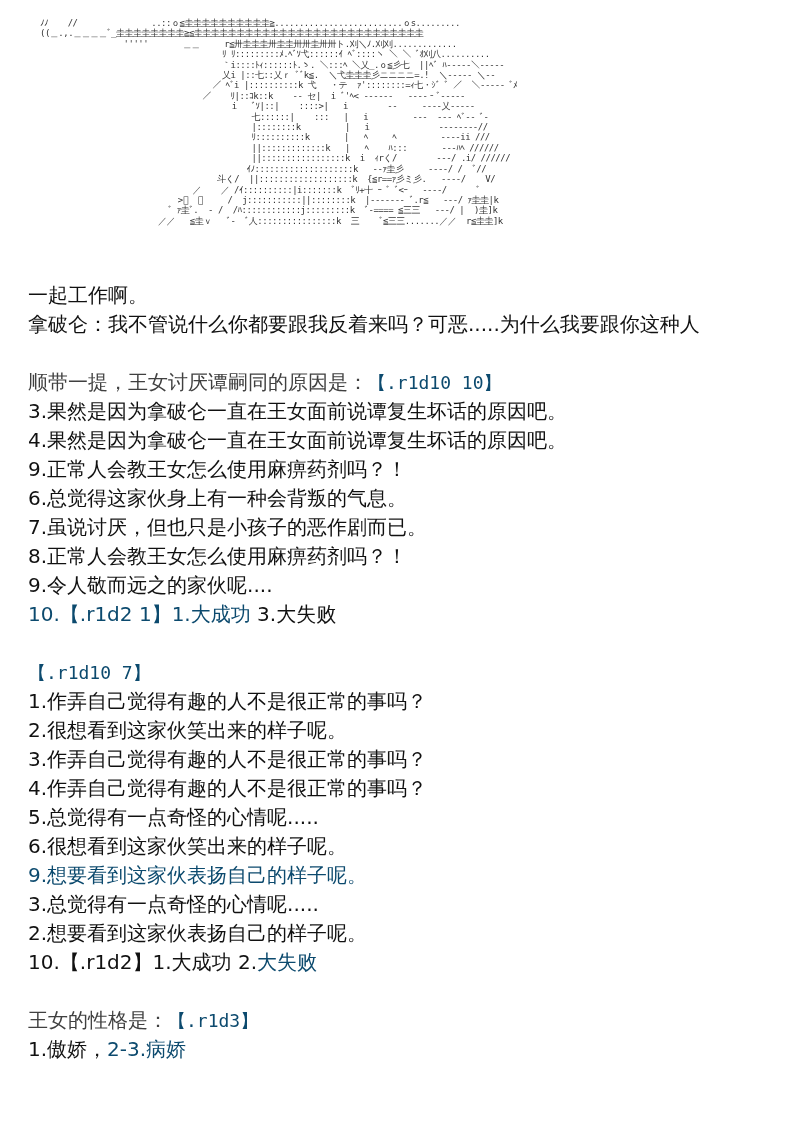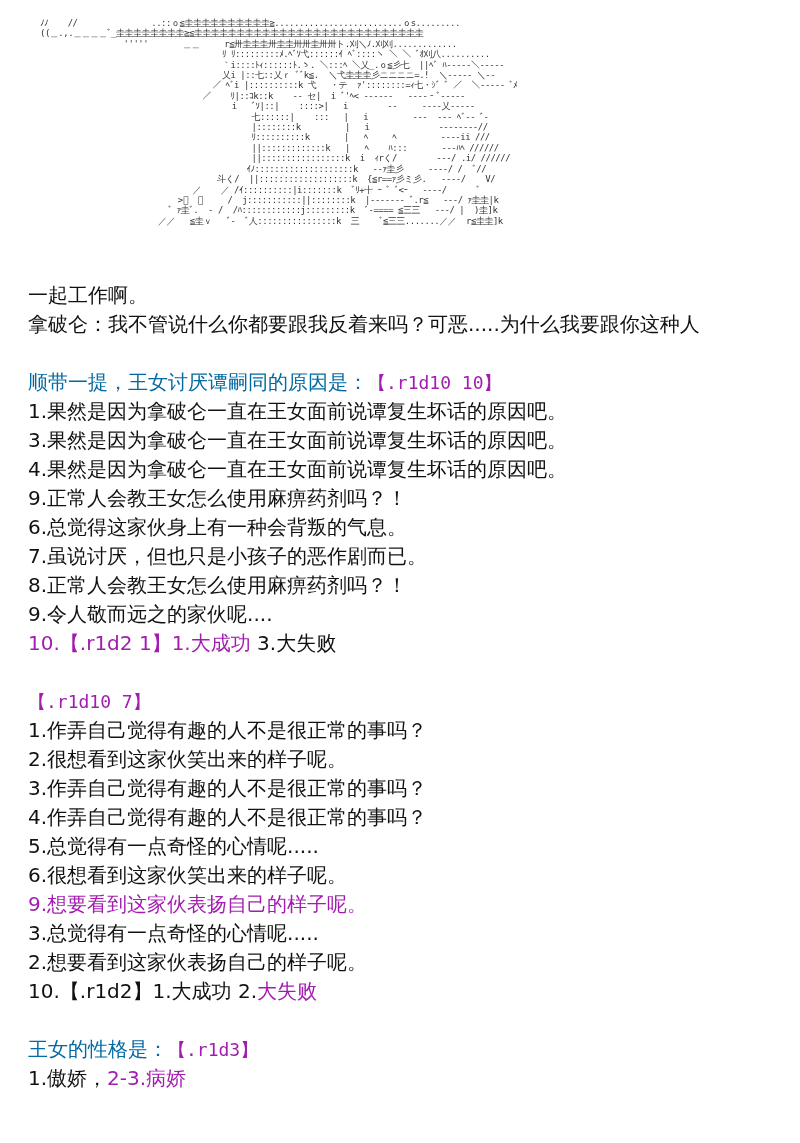--- a/index.html
+++ b/index.html
@@ -4,22 +4,22 @@
 <style>
   html, body { margin: 0; padding: 0; background: #ffffff; }
   body { width: 800px; height: 1143px; overflow: hidden; position: relative;
          font-family: "DejaVu Sans", "Liberation Sans", sans-serif; color: #111; }
   .art { position: absolute; left: 28px; top: 6px; width: 560px; height: 272px; }
   .art pre { margin: 12px; font-family: "DejaVu Sans Mono", "Liberation Mono", monospace;
              font-size: 9px; line-height: 10.4px; color: #333; white-space: pre; letter-spacing: -0.5px; }
   .text { position: absolute; left: 28px; top: 281px; width: 770px; }
   .line { font-size: 20px; line-height: 29px; height: 29px; white-space: nowrap; }
   .blank { height: 29px; }
-  .green { color: #0369a1; }
-  .red { color: #a21caf; }
+  .green { color: #404040; }
+  .red { color: #0c4a6e; }
   .mono { font-family: "DejaVu Sans Mono", "Liberation Mono", monospace; font-size: 18px; }
 </style>
 </head>
 <body>
 
 <div class="art">
   <pre id="art-pre">ﾉﾉ    //               ..::ｏ≦圭圭圭圭圭圭圭圭圭圭≧..........................ｏs.........
 ((＿.,.＿＿＿＿ﾞ_圭圭圭圭圭圭圭圭≧≦圭圭圭圭圭圭圭圭圭圭圭圭圭圭圭圭圭圭圭圭圭圭圭圭圭圭圭
                  '''''       ＿＿     r≦卅圭圭圭卅圭圭卅卅圭卅卅ト.刈＼ﾉ.刈刈.............
                                      ﾘ ﾘ:::::::::ﾒ.ﾍﾞｿ弋::::::ｲ ﾍﾞ::::ヽ ＼ ＼ ﾞｵ刈八..........
@@ -42,21 +42,20 @@
 </div>
 
 <div class="text">
   <div class="line">一起工作啊。</div>
   <div class="line">拿破仑：我不管说什么你都要跟我反着来吗？可恶.....为什么我要跟你这种人</div>
   <div class="blank"></div>
 
   <div class="line">
     <span class="green">顺带一提，王女讨厌谭嗣同的原因是：</span><span class="red mono">【.r1d10 10】</span>
   </div>
-  <div class="line">1.果然是因为拿破仑一直在王女面前说谭复生坏话的原因吧。</div>
   <div class="line">3.果然是因为拿破仑一直在王女面前说谭复生坏话的原因吧。</div>
   <div class="line">4.果然是因为拿破仑一直在王女面前说谭复生坏话的原因吧。</div>
   <div class="line">9.正常人会教王女怎么使用麻痹药剂吗？！</div>
   <div class="line">6.总觉得这家伙身上有一种会背叛的气息。</div>
   <div class="line">7.虽说讨厌，但也只是小孩子的恶作剧而已。</div>
   <div class="line">8.正常人会教王女怎么使用麻痹药剂吗？！</div>
   <div class="line">9.令人敬而远之的家伙呢....</div>
   <div class="line">
     <span class="red">10.【.r1d2 1】</span><span class="red">1.大成功</span><span> 3.大失败</span>
   </div>

